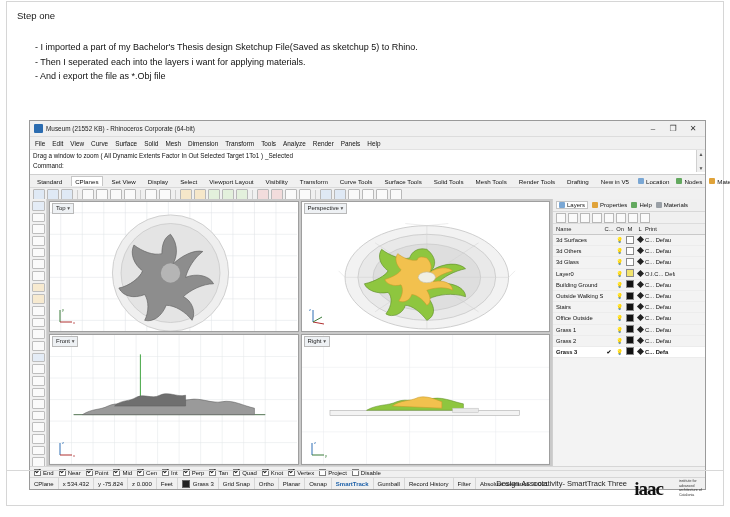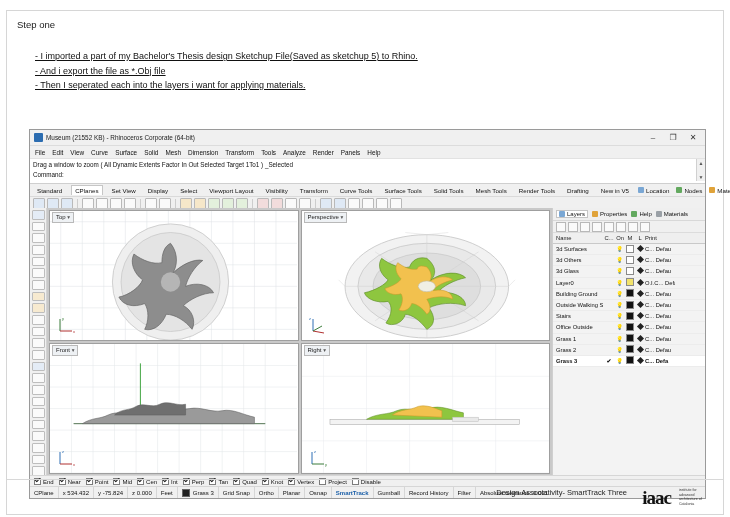--- a/index.html
+++ b/index.html
@@ -3,29 +3,29 @@
 <meta charset="utf-8">
 <style>
   html,body{margin:0;padding:0;}
   body{
     width:730px;height:517px;background:#ffffff;
     font-family:"Liberation Sans", sans-serif;
     -webkit-font-smoothing:antialiased;
     overflow:hidden;
   }
   .slide{
-    position:absolute;left:6px;top:10px;width:718px;height:505px;
+    position:absolute;left:6px;top:1px;width:718px;height:505px;
     border:1px solid #d6d6d6;background:#fff;box-sizing:border-box;
   }
   .slide-title{
     position:absolute;left:10px;top:8px;font-size:9.5px;color:#1a1a1a;
   }
   .bullets{
     position:absolute;left:28px;top:38px;width:560px;
-    font-size:9px;color:#111;line-height:14.5px;text-decoration:underline;
+    font-size:9px;color:#111;line-height:14.5px;
   }
   .bullets div{white-space:nowrap;}
 
   
   .rhino{
     position:absolute;left:22px;top:118px;width:677px;height:370px;
     background:#f0f0f0;border:1px solid #9a9a9a;box-sizing:border-box;
     font-size:6.4px;color:#111;
   }
   .titlebar{
@@ -159,39 +159,39 @@
   .diamond{display:inline-block;width:5px;height:5px;background:#222;transform:rotate(45deg);}
 
   
   .footer-line{
     position:absolute;left:0;right:0;bottom:34px;height:1px;background:#d8d8d8;
   }
   .footer-text{
     position:absolute;right:96px;bottom:17px;font-size:7.5px;color:#222;
   }
   .iaac{
-    position:absolute;right:10px;bottom:8px;display:flex;align-items:flex-end;gap:8px;
+    position:absolute;right:10px;bottom:8px;display:flex;align-items:flex-end;gap:16px;
   }
   .iaac .mark{
     font-family:"Liberation Serif", serif;font-size:19px;font-weight:bold;color:#111;
     letter-spacing:-1px;line-height:16px;
   }
   .iaac .sub{font-size:3.6px;color:#333;line-height:4.4px;width:34px;}
 </style>
 </head>
 <body>
 
 <div class="slide">
 
   <div class="slide-title">Step one</div>
 
   <div class="bullets">
     <div>- I imported a part of my Bachelor's Thesis design Sketchup File(Saved as sketchup 5) to Rhino.</div>
+    <div>- Then I seperated each into the layers i want for applying materials.</div>
     <div>- And i export the file as *.Obj file</div>
-    <div>- Then I seperated each into the layers i want for applying materials.</div>
   </div>
 
   <div class="rhino">
 
     <div class="titlebar">
       <span class="tb-icon"></span>
       <span class="tb-title">Museum (21552 KB) - Rhinoceros Corporate (64-bit)</span>
       <span class="tb-spacer"></span>
       <span class="wbtn">–</span>
       <span class="wbtn">❐</span>

